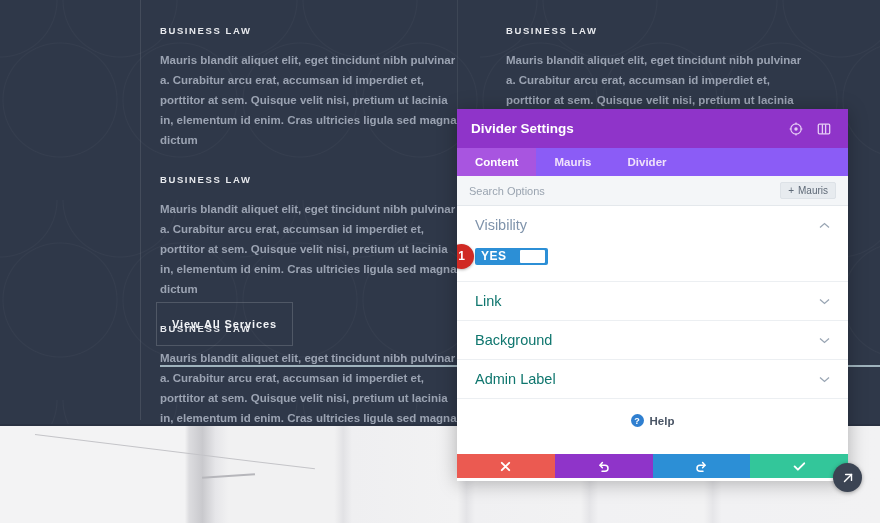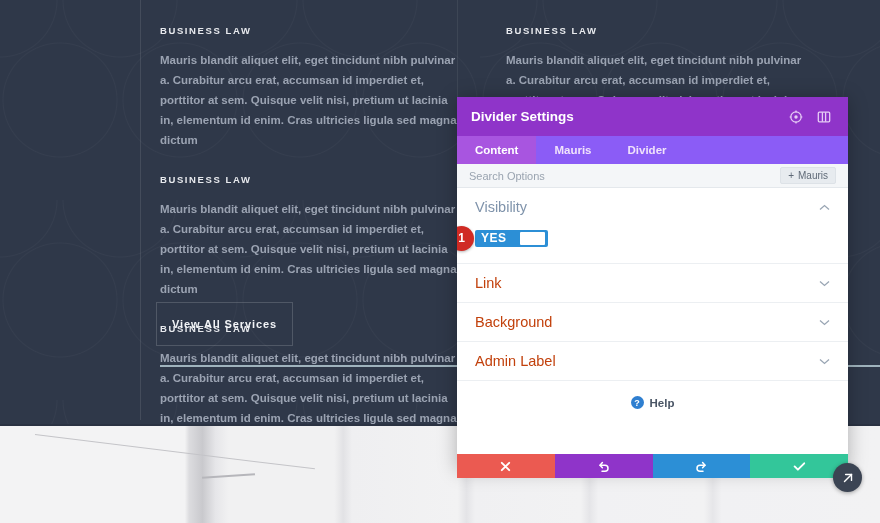--- a/index.html
+++ b/index.html
@@ -87,21 +87,21 @@
     width:6%; height:2px; background:#b6b6bb;
     transform:rotate(-4deg);
   }
   #photo-top-edge {
     position:absolute; left:0; top:424px; width:880px; height:2px;
     background:#2a3242;
   }
 
   
   #modal {
-    position:absolute; left:457px; top:97px; width:391px; height:372px;
+    position:absolute; left:457px; top:109px; width:391px; height:372px;
     background:#fff;
     box-shadow:0 2px 18px rgba(0,0,0,.28);
     display:flex; flex-direction:column;
   }
   #modal-head {
     height:39px; background:#8f34c9;
     display:flex; align-items:center; padding:0 14px;
     flex:0 0 auto;
   }
   #modal-title {
@@ -116,21 +116,21 @@
   #tabs {
     height:28px; background:#8b5cf6; display:flex; flex:0 0 auto;
   }
   .tab {
     padding:0 18px; display:flex; align-items:center;
     color:#f0e2fb; font-size:11.5px; font-weight:bold; cursor:pointer;
   }
   .tab.active { background:#a855e0; color:#fff; }
 
   #searchbar {
-    height:24px; background:#f4f6f8; border-bottom:1px solid #e4e8ec;
+    height:30px; background:#f4f6f8; border-bottom:1px solid #e4e8ec;
     display:flex; align-items:center; padding:0 12px; flex:0 0 auto;
   }
   #search-input {
     flex:1; border:none; background:transparent; outline:none;
     font-family:"Liberation Sans", sans-serif;
     font-size:11px; color:#5a6472;
   }
   #search-input::placeholder { color:#9aa4b0; }
   #filter-btn {
     background:#e7ebef; border:1px solid #dde2e7; border-radius:2px;
@@ -140,21 +140,21 @@
 
   #modal-body { flex:1; overflow:hidden; background:#fff; }
 
   .section {
     border-bottom:1px solid #eceff2;
     padding:0 18px;
   }
   .sec-head {
     height:38px; display:flex; align-items:center; cursor:pointer;
   }
-  .sec-title { flex:1; font-size:14.5px; color:#c2410c; }
+  .sec-title { flex:1; font-size:14.5px; color:#0f766e; }
   .sec-title.open { color:#7f93ab; }
   .chev { color:#9aa6b4; font-size:11px; }
 
   .field { padding:2px 0 16px 0; }
   .field-label {
     font-size:11px; color:#3b4654; font-weight:600; margin-bottom:7px;
   }
   .toggle {
     display:inline-flex; align-items:center;
     background:#2c8fd6; border-radius:2px; height:17px;

